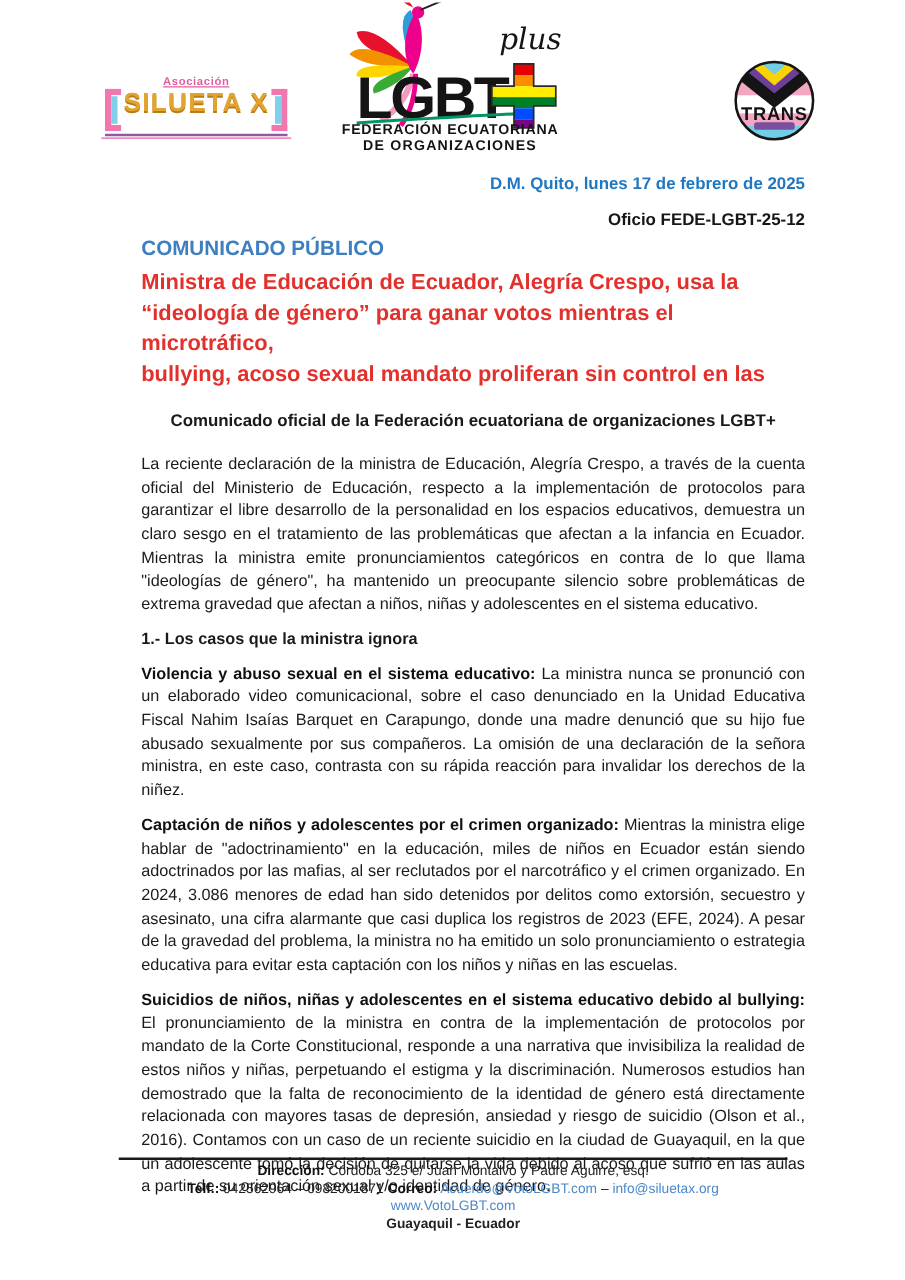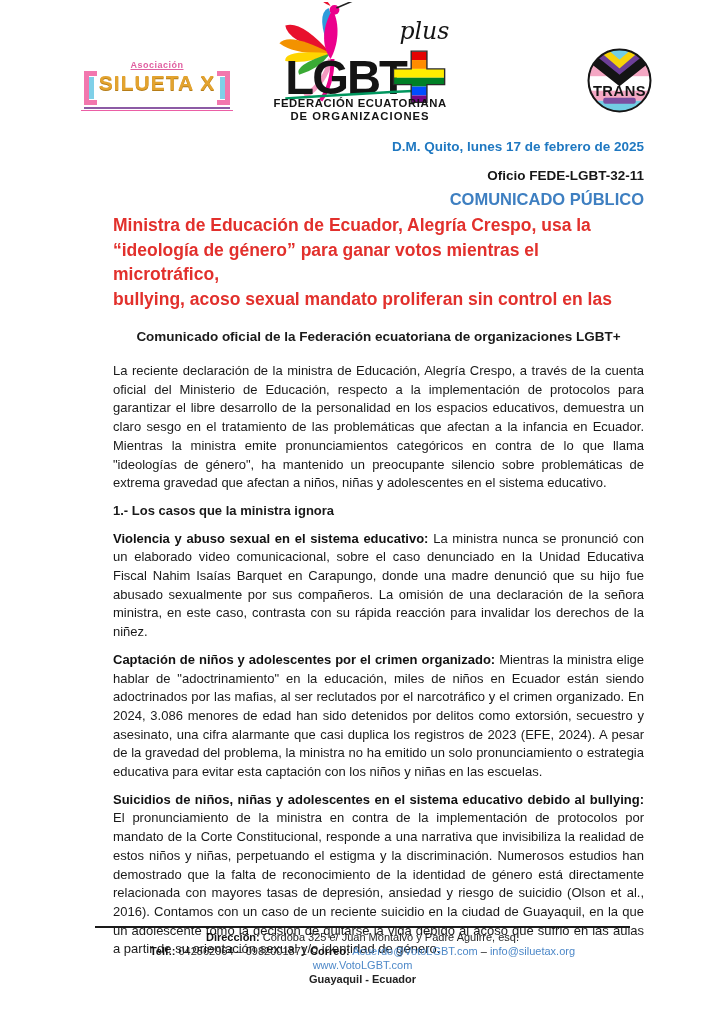--- a/index.html
+++ b/index.html
@@ -18,21 +18,21 @@
     text-shadow:0 1px 0 #b67d18; white-space:nowrap;
   }
   .sx-underline1 { height:1.5px; background:#8c5ba5; margin:2px 4px 0 4px; }
   .sx-underline2 { height:1.5px; background:#ec5fa5; margin:1px 1px 0 1px; }
   .logo-lgbt { position:absolute; left:272px; top:2px; width:182px; height:120px; }
   .logo-trans { position:absolute; left:587px; top:48px; width:65px; height:65px; }
   
   .content { position:absolute; left:113px; top:120px; width:531px;margin-top:16px; }
   .dateline { text-align:right; font-weight:bold; color:#1f78c1; font-size:13.5px; line-height:16px; margin-top:3px; }
   .oficio   { text-align:right; font-weight:bold; color:#161616; font-size:13.5px; line-height:16px; margin-top:13px; }
-  .kicker   { text-align:right; font-weight:bold; color:#3e7fc1; font-size:16.5px; line-height:21px; margin-top:5px; }
+  .kicker   { text-align:left; font-weight:bold; color:#3e7fc1; font-size:16.5px; line-height:21px; margin-top:5px; }
   .headline { text-align:left; font-weight:bold; color:#e2302c; font-size:17.5px; line-height:24.5px; margin-top:3px; }
   .subtitle { text-align:center; font-weight:bold; font-size:13.5px; line-height:17px; margin-top:17px; }
   .body-par { text-align:justify; font-size:13px; line-height:18.7px; margin-top:9px; }
   .body-par.first { margin-top:17px; }
   .sec-heading { font-weight:bold; font-size:13px; line-height:18.7px; margin-top:9px; }
   .body-par b { color:#111; }
   
   .footer { position:absolute; left:95px; top:926px; width:535px; text-align:center; }
   .f-rule { border-top:2px solid #1a1a1a; margin-bottom:2px; }
   .foot-line { font-size:11px; line-height:14px; color:#222; }
@@ -127,21 +127,21 @@
         <path d="M2,8 L32,32 L62,8" stroke="#141414" stroke-width="9" fill="none"></path>
         <text x="32" y="47" text-anchor="middle" font-size="14.5" font-weight="bold" letter-spacing="0.5" fill="#141414" font-family="Liberation Sans, sans-serif">TRANS</text>
         <rect x="16" y="49" width="32" height="6" rx="2" fill="#7b4fa0"></rect>
       </g>
       <circle cx="32" cy="32" r="30.5" fill="none" stroke="#151515" stroke-width="2"></circle>
     </svg>
   </div>
 
   <div class="content">
     <p class="dateline">D.M. Quito, lunes 17 de febrero de 2025</p>
-    <p class="oficio">Oficio FEDE-LGBT-32-11</p>
+    <p class="oficio">Oficio FEDE-LGBT-25-12</p>
 
     <h1 class="kicker">COMUNICADO PÚBLICO</h1>
 
     <h2 class="headline">
       <div>Ministra de Educación de Ecuador, Alegría Crespo, usa la</div>
       <div>“ideología de género” para ganar votos mientras el microtráfico,</div>
       <div>bullying, acoso sexual mandato proliferan sin control en las</div>
     </h2>
 
     <h3 class="subtitle">Comunicado oficial de la Federación ecuatoriana de organizaciones LGBT+</h3>

